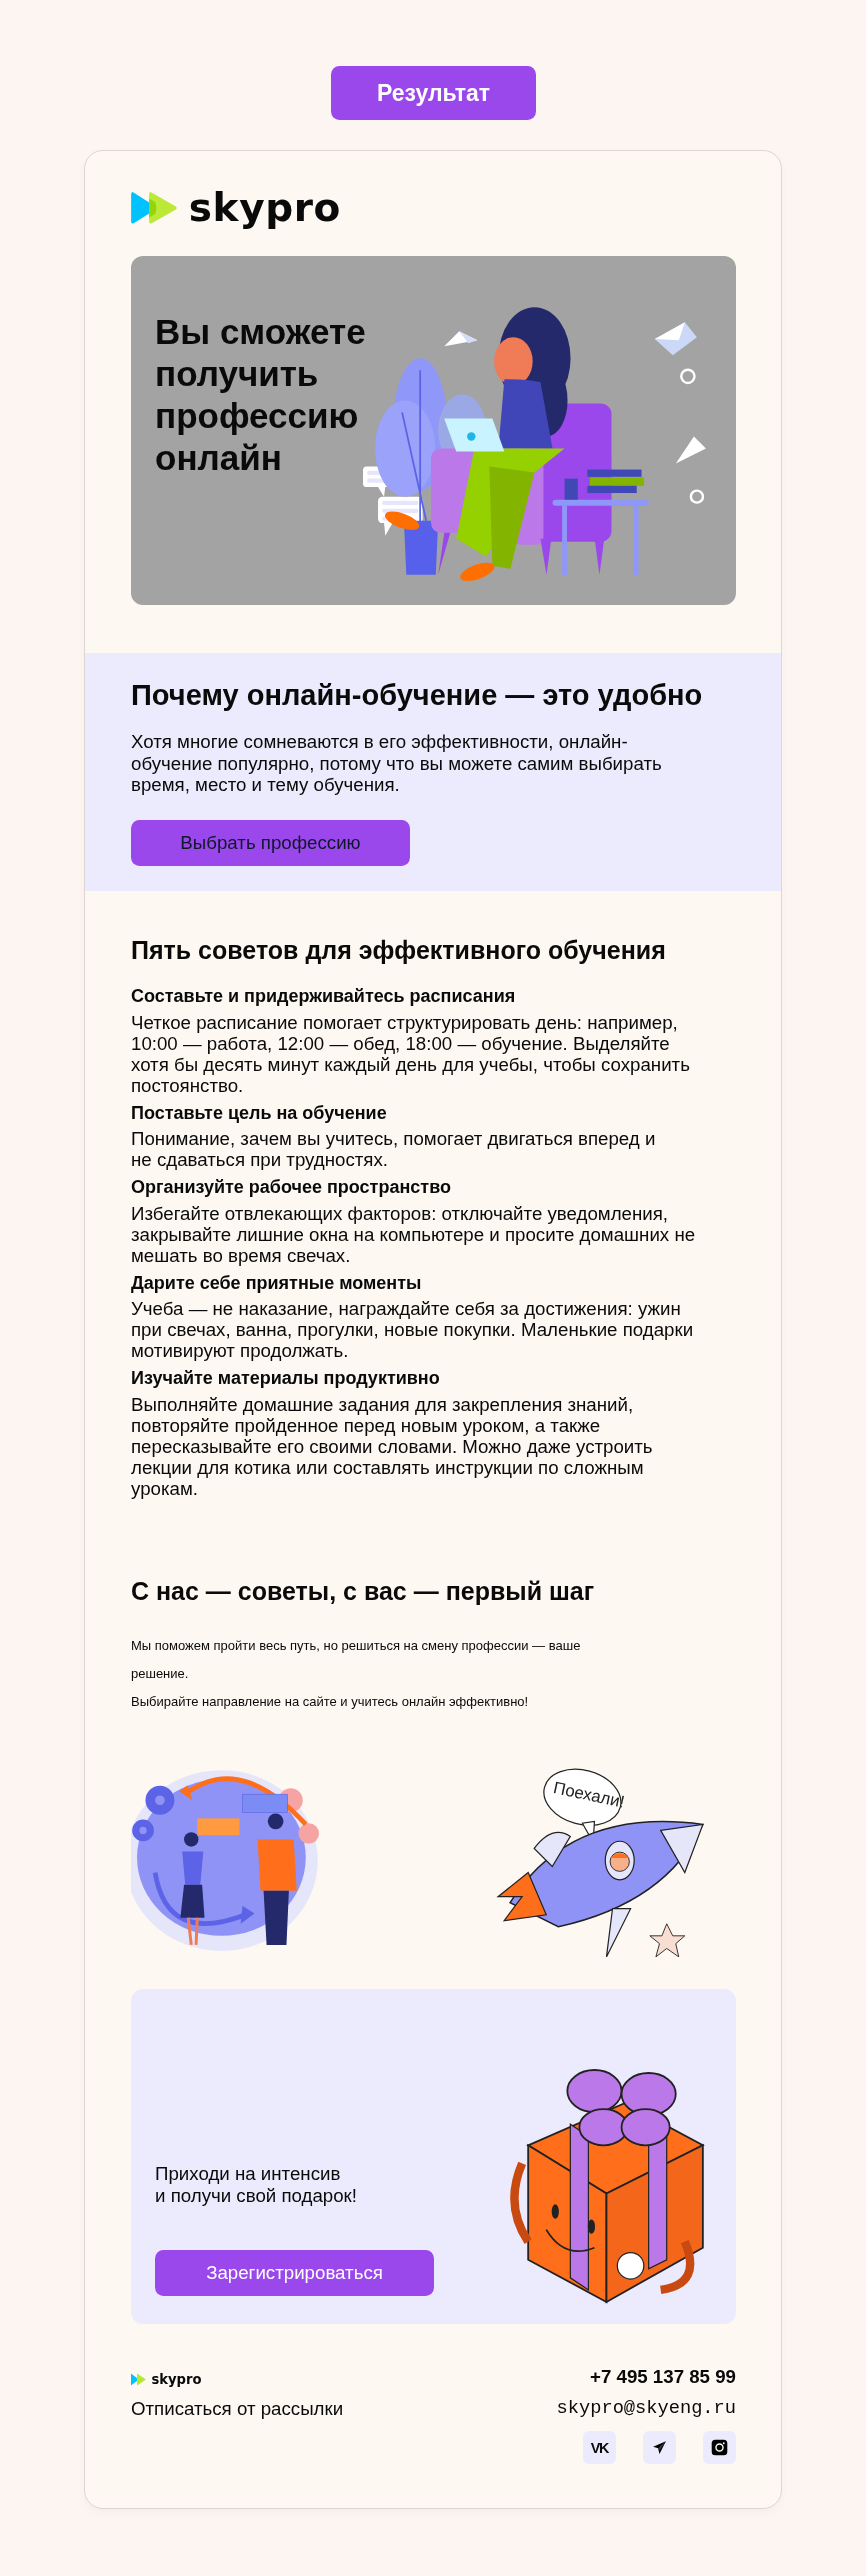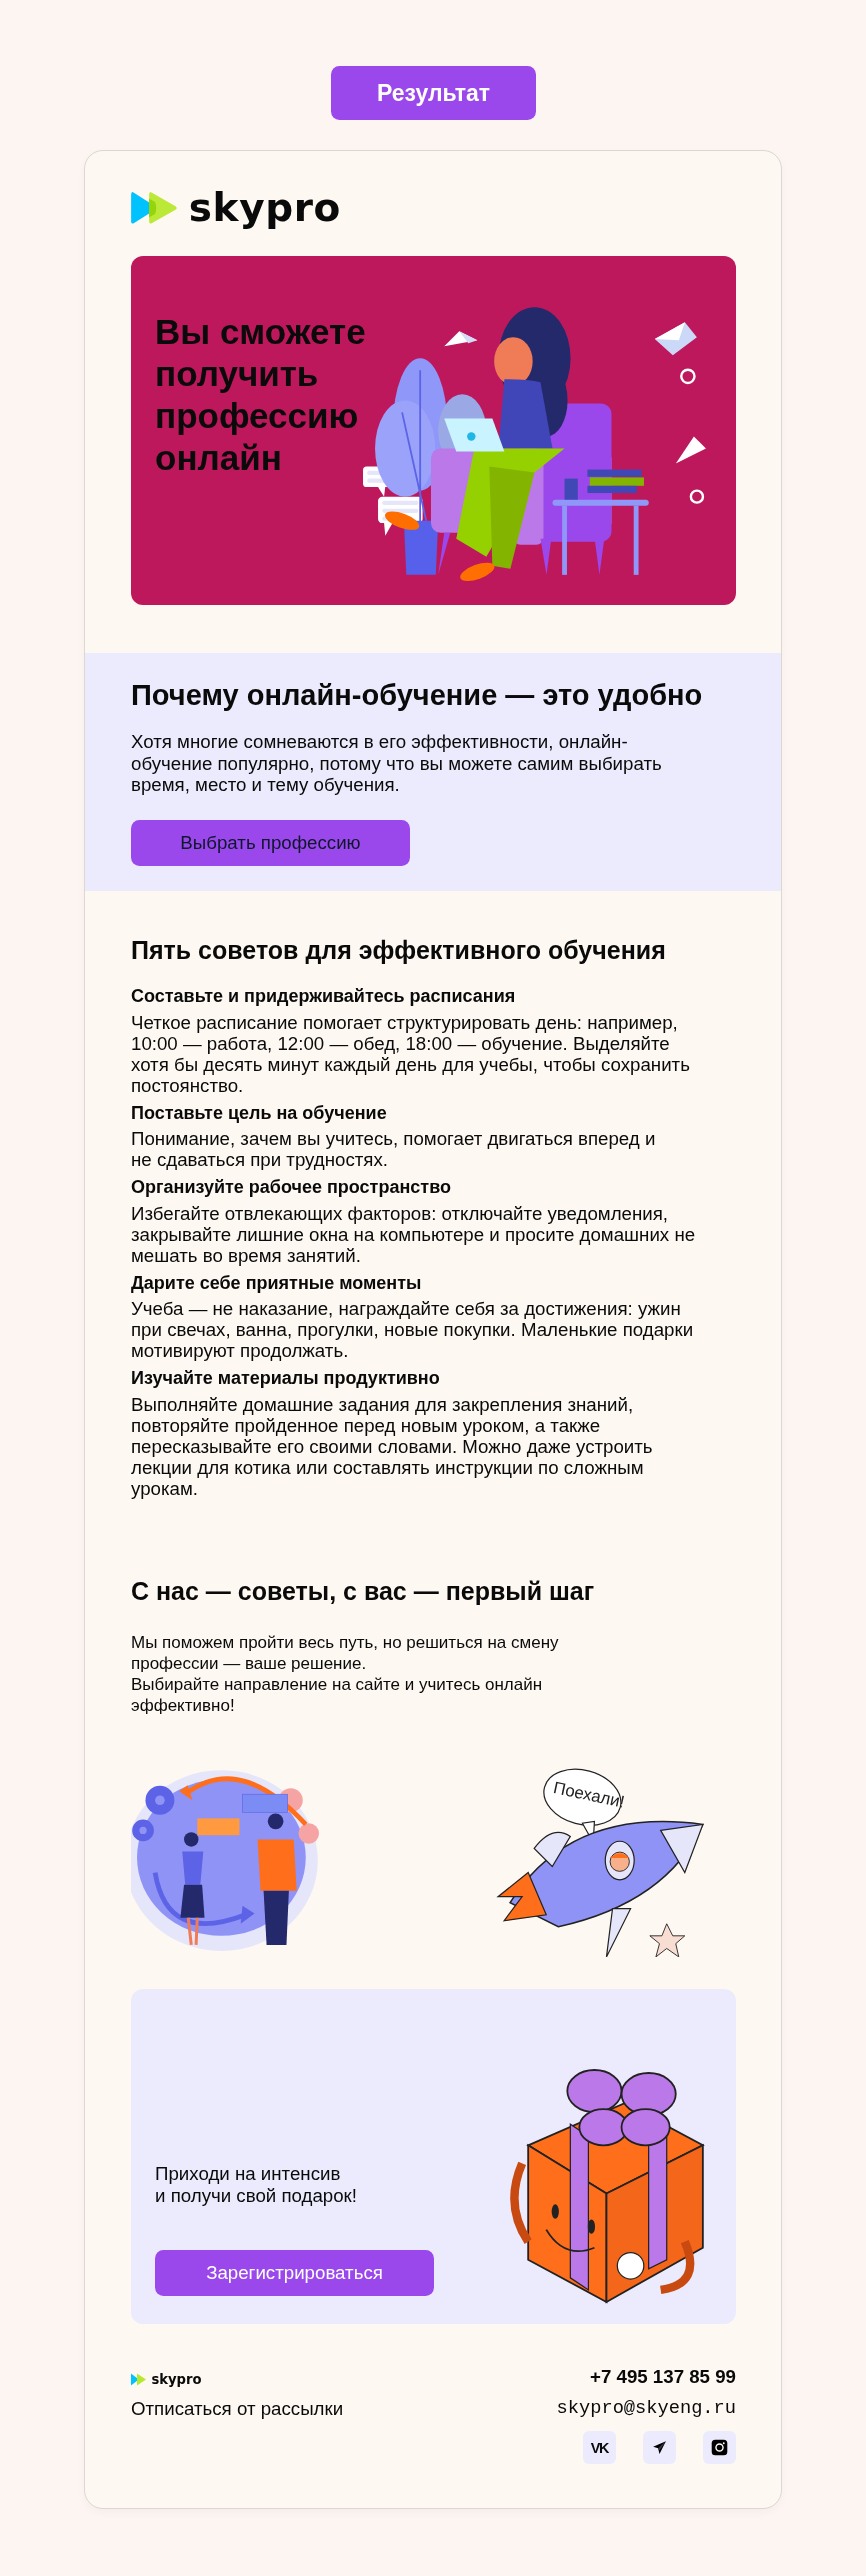--- a/index.html
+++ b/index.html
@@ -18,21 +18,21 @@
     background: #fdf8f2; border: 0.9px solid #dcd7d0; border-radius: 19px;
     box-shadow: 0 3.6px 8.4px rgba(0,0,0,0.03);
     overflow: hidden;
   }
 
   .logo { position: absolute; left: 46px; top: 37px; display: flex; align-items: center; gap: 10.8px; }
   .logo-text { font-family: "DejaVu Sans", sans-serif; font-weight: 700; font-size: 39px; letter-spacing: 0.6px; line-height: 1; }
 
   .hero {
     position: absolute; left: 46px; top: 105px; width: 605px; height: 349px;
-    background: #be185d; border-radius: 12px; overflow: hidden;
+    background: #a3a3a3; border-radius: 12px; overflow: hidden;
   }
   .hero-title {
     position: absolute; left: 24px; top: 55px; width: 301px;
     font-weight: 700; font-size: 35px; line-height: 42px; color: #0a0a0a;
   }
   .hero-illustration { position: absolute; left: 229px; top: 36px; width: 373px; height: 301px; }
 
   .why-band {
     position: absolute; left: 0; top: 502px; width: 698px; height: 238px;
     background: #ebebfd;
@@ -47,21 +47,21 @@
   }
 
   .tips { position: absolute; left: 46px; top: 782px; width: 578px; }
   .section-title { font-weight: 700; font-size: 25px; line-height: 34px; margin-bottom: 18px; }
   .tip { margin-bottom: 6px; }
   .tip-title { font-weight: 700; font-size: 18px; line-height: 23px; margin-bottom: 3.6px; }
   .tip-text { font-size: 18.7px; line-height: 21px; }
 
   .cta { position: absolute; left: 46px; top: 1423px; width: 578px; }
   .cta .section-title { margin-bottom: 24px; }
-  .cta-text { font-size: 17px; line-height: 21px; width: 493px; }
+  .cta-text { font-size: 13px; line-height: 28px; width: 493px; }
 
   .illus-row { position: absolute; left: 46px; top: 1601px; width: 605px; height: 205px; }
   .illus-left { position: absolute; left: 0; top: 0; width: 229px; height: 205px; }
   .illus-right { position: absolute; left: 355px; top: 0; width: 250px; height: 205px; }
 
   .intensive {
     position: absolute; left: 46px; top: 1838px; width: 605px; height: 335px;
     background: #ebebfd; border-radius: 12px; overflow: hidden;
   }
   .intensive-title { position: absolute; left: 24px; top: 23px; width: 301px; font-weight: 700; font-size: 36px; line-height: 43px; }
@@ -177,21 +177,21 @@
     <div class="tip">
       <h3 class="tip-title">Составьте и придерживайтесь расписания</h3>
       <p class="tip-text">Четкое расписание помогает структурировать день: например, 10:00 — работа, 12:00 — обед, 18:00 — обучение. Выделяйте хотя бы десять минут каждый день для учебы, чтобы сохранить постоянство.</p>
     </div>
     <div class="tip">
       <h3 class="tip-title">Поставьте цель на обучение</h3>
       <p class="tip-text" style="width:530px">Понимание, зачем вы учитесь, помогает двигаться вперед и не сдаваться при трудностях.</p>
     </div>
     <div class="tip">
       <h3 class="tip-title">Организуйте рабочее пространство</h3>
-      <p class="tip-text">Избегайте отвлекающих факторов: отключайте уведомления, закрывайте лишние окна на компьютере и просите домашних не мешать во время занятий.</p>
+      <p class="tip-text">Избегайте отвлекающих факторов: отключайте уведомления, закрывайте лишние окна на компьютере и просите домашних не мешать во время свечах.</p>
     </div>
     <div class="tip">
       <h3 class="tip-title">Дарите себе приятные моменты</h3>
       <p class="tip-text">Учеба — не наказание, награждайте себя за достижения: ужин при свечах, ванна, прогулки, новые покупки. Маленькие подарки мотивируют продолжать.</p>
     </div>
     <div class="tip">
       <h3 class="tip-title">Изучайте материалы продуктивно</h3>
       <p class="tip-text" style="width:554px">Выполняйте домашние задания для закрепления знаний, повторяйте пройденное перед новым уроком, а также пересказывайте его своими словами. Можно даже устроить лекции для котика или составлять инструкции по сложным урокам.</p>
     </div>
   </div>

